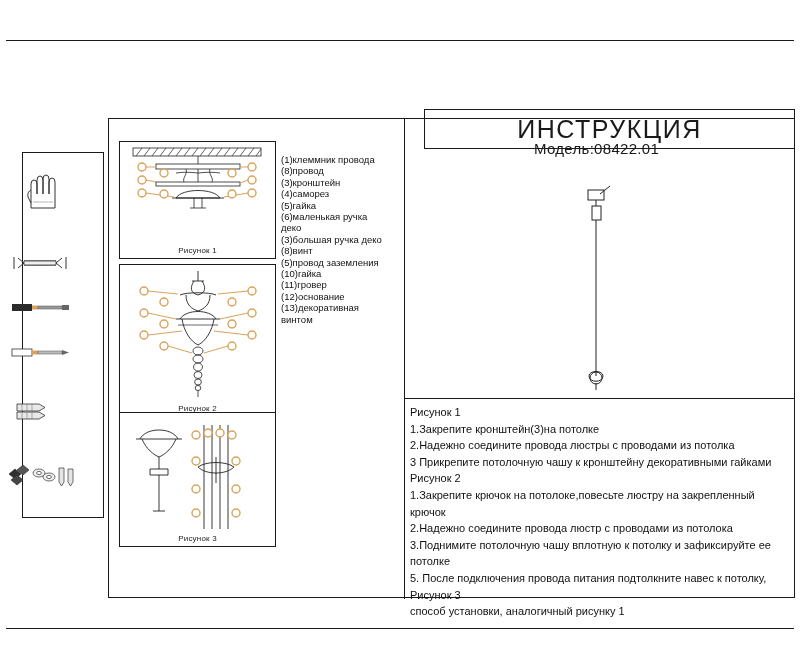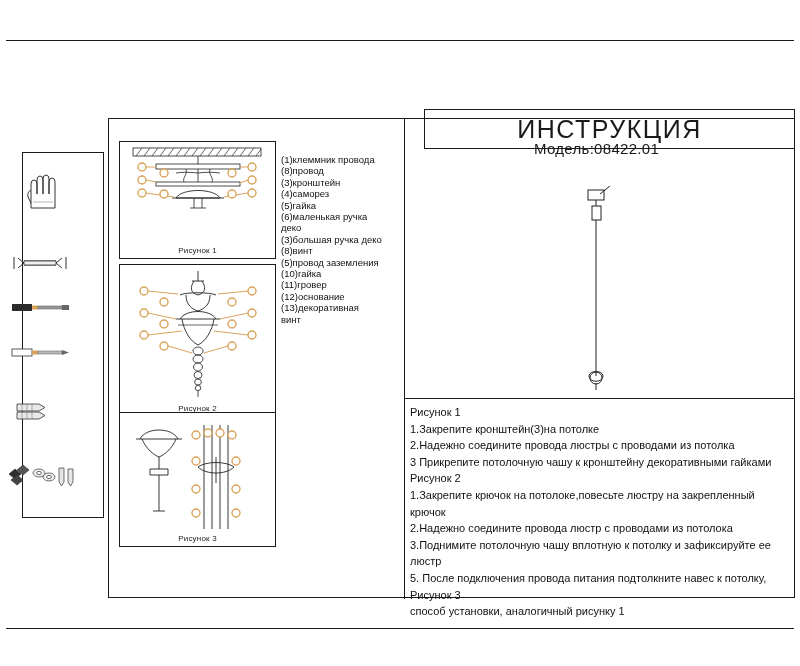--- a/index.html
+++ b/index.html
@@ -418,21 +418,21 @@
     <div>(5)гайка</div>
     <div>(6)маленькая ручка</div>
     <div>деко</div>
     <div>(3)большая ручка деко</div>
     <div>(8)винт</div>
     <div>(5)провод заземления</div>
     <div>(10)гайка</div>
     <div>(11)гровер</div>
     <div>(12)основание</div>
     <div>(13)декоративная</div>
-    <div>винт</div>
+    <div>винтом</div>
   </div>
 
   <div class="lamp-wrap">
     <svg width="391" height="248" viewBox="0 0 391 248">
       <g stroke="#222" stroke-width="1" fill="none">
 
         <rect x="184" y="40" width="16" height="10"></rect>
         <line x1="192" y1="50" x2="192" y2="56"></line>
         <rect x="188" y="56" width="9" height="14"></rect>
         <line x1="196" y1="44" x2="206" y2="36"></line>
@@ -447,19 +447,19 @@
 
   <div class="instructions">
     <div class="hdr">Рисунок 1</div>
     <div>1.Закрепите кронштейн(3)на потолке</div>
     <div>2.Надежно соедините провода люстры с проводами из потолка</div>
     <div>3 Прикрепите потолочную чашу к кронштейну декоративными гайками</div>
     <div class="hdr">Рисунок 2</div>
     <div>1.Закрепите крючок на потолоке,повесьте люстру на закрепленный крючок</div>
     <div>2.Надежно соедините провода люстр с проводами из потолока</div>
     <div>3.Поднимите потолочную чашу вплотную к потолку и зафиксируйте ее</div>
-    <div>люстр</div>
+    <div>потолке</div>
     <div>5. После подключения провода питания подтолкните навес к потолку,</div>
     <div class="hdr">Рисунок 3</div>
     <div>способ установки, аналогичный рисунку 1</div>
   </div>
 
 </div>
 
 </body></html>

